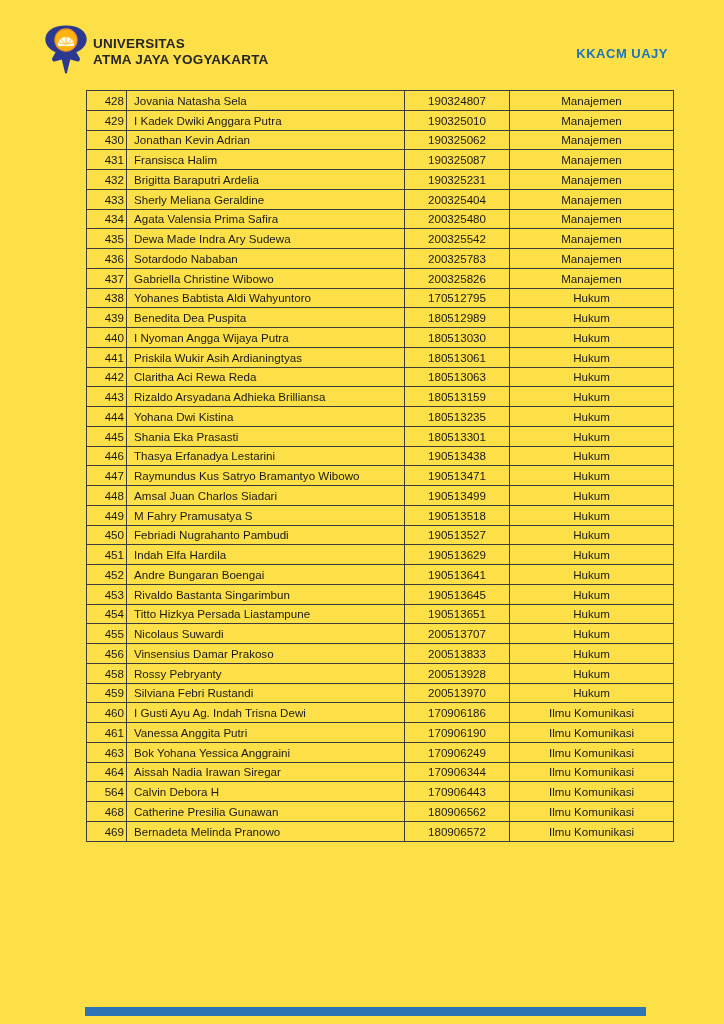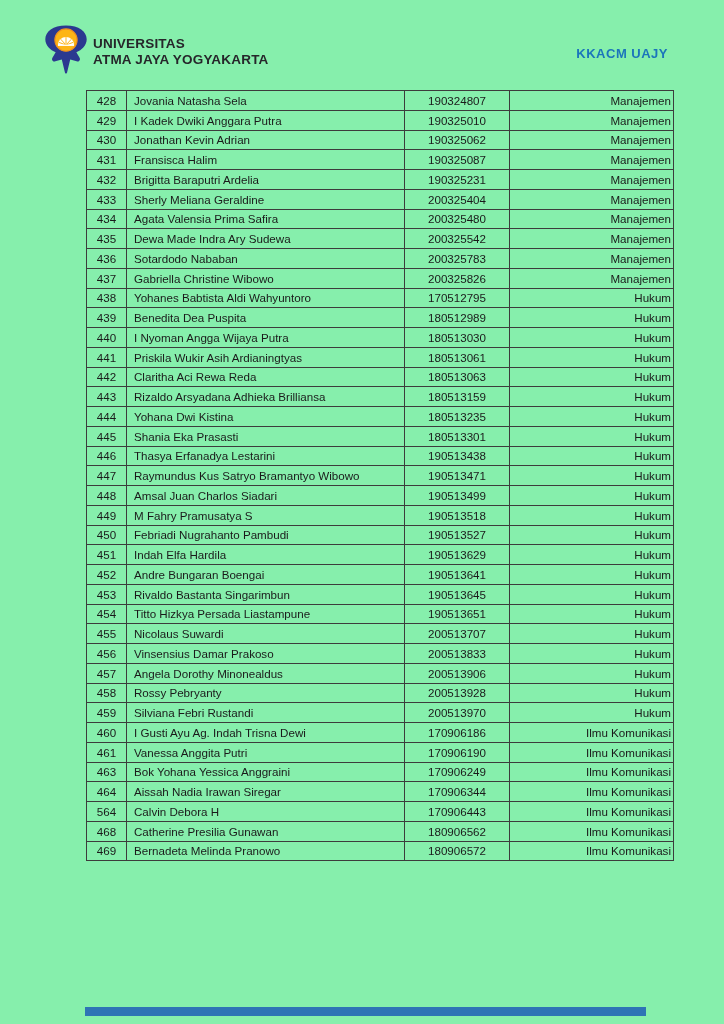--- a/index.html
+++ b/index.html
@@ -1,34 +1,34 @@
 <!DOCTYPE html>
 <html><head>
 <meta charset="utf-8">
 <style>
   html,body{margin:0;padding:0;background:#ffffff;}
   body{width:724px;height:1024px;font-family:"Liberation Sans",sans-serif;}
-  .page{position:relative;width:724px;height:1024px;background:#86efac;overflow:hidden;}
+  .page{position:relative;width:724px;height:1024px;background:#fde047;overflow:hidden;}
 
   
   .logo{position:absolute;left:43px;top:21px;width:46px;height:58px;}
   .univ{position:absolute;left:93px;top:36px;color:#26262a;font-weight:bold;
         font-size:13.5px;line-height:1.2;letter-spacing:.2px;}
   .brand{position:absolute;top:46px;right:56px;color:#1b75bb;font-weight:bold;
          font-size:13px;letter-spacing:.5px;}
 
   
   .tbl{position:absolute;left:86px;top:90px;width:562px;border-collapse:collapse;
        table-layout:fixed;}
   .tbl td{border:1px solid #3c3c3c;font-size:11.6px;color:#1a1a1a;height:18.76px;
           padding:0 2px;white-space:nowrap;overflow:hidden;}
-  .col-no{width:35px;text-align:center;}
+  .col-no{width:35px;text-align:right;}
   .col-name{width:268px;text-align:left;padding-left:7px !important;}
   .col-nim{width:100px;text-align:center;}
-  .col-program{width:159px;text-align:right;}
+  .col-program{width:159px;text-align:center;}
 
   
   .footer-bar{position:absolute;left:85px;top:1007px;width:561px;height:9px;
               background:#2e74b5;}
 </style>
 </head>
 <body>
 
 <div class="page">
 
@@ -225,26 +225,20 @@
           <td class="col-nim">200513707</td>
           <td class="col-program">Hukum</td>
         </tr>
         <tr>
           <td class="col-no">456</td>
           <td class="col-name">Vinsensius Damar Prakoso</td>
           <td class="col-nim">200513833</td>
           <td class="col-program">Hukum</td>
         </tr>
         <tr>
-          <td class="col-no">457</td>
-          <td class="col-name">Angela Dorothy Minonealdus</td>
-          <td class="col-nim">200513906</td>
-          <td class="col-program">Hukum</td>
-        </tr>
-        <tr>
           <td class="col-no">458</td>
           <td class="col-name">Rossy Pebryanty</td>
           <td class="col-nim">200513928</td>
           <td class="col-program">Hukum</td>
         </tr>
         <tr>
           <td class="col-no">459</td>
           <td class="col-name">Silviana Febri Rustandi</td>
           <td class="col-nim">200513970</td>
           <td class="col-program">Hukum</td>

